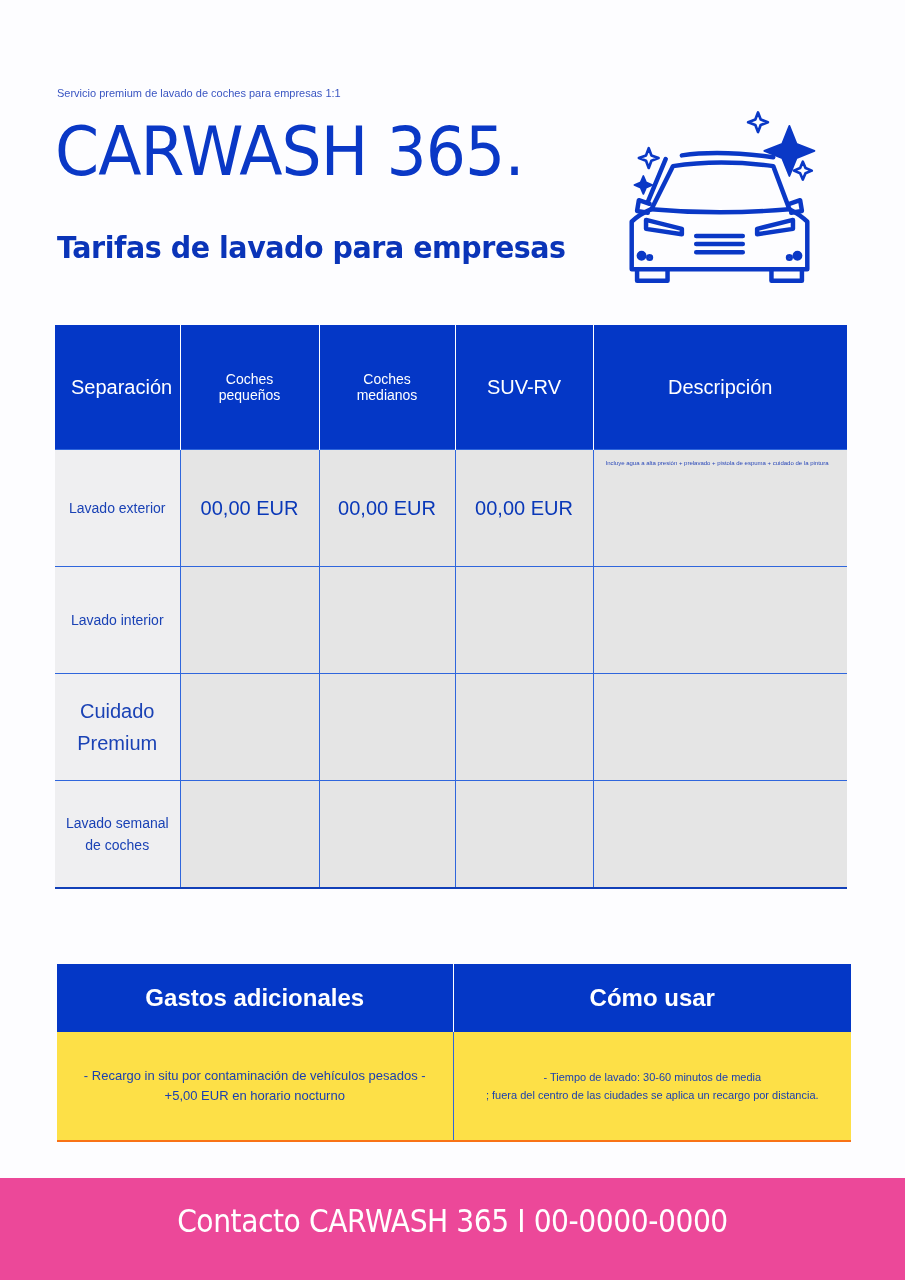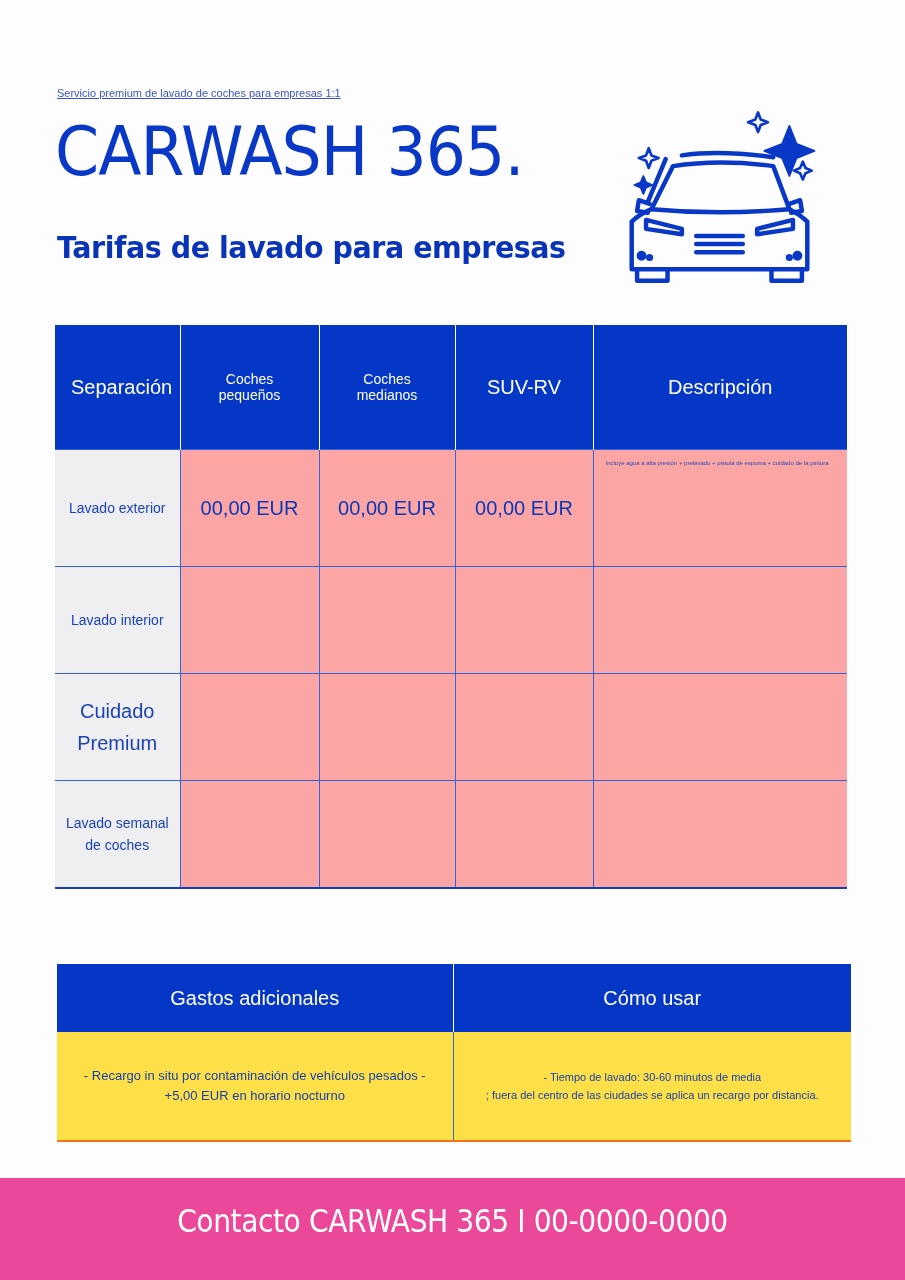--- a/index.html
+++ b/index.html
@@ -1,33 +1,33 @@
 <!DOCTYPE html>
 <html><head>
 <meta charset="utf-8">
 <style>
   html,body{margin:0;padding:0;}
   body{width:905px;height:1280px;background:#fdfdff;position:relative;overflow:hidden;font-family:"Liberation Sans",sans-serif;color:#0a38c0;}
-  .tagline{position:absolute;left:57px;top:87px;font-size:11px;color:#3a55c2;text-decoration:underline;}
+  .tagline{position:absolute;left:57px;top:87px;font-size:11px;color:#3a55c2;}
   .brand{position:absolute;left:55px;top:118px;font-size:68px;color:#0a38c6;font-family:"DejaVu Sans",sans-serif;letter-spacing:-1px;transform:scaleX(0.93);transform-origin:left top;line-height:1;}
   .subtitle{position:absolute;left:57px;top:229px;font-size:31px;font-weight:bold;color:#0a34b8;font-family:"DejaVu Sans",sans-serif;letter-spacing:-0.5px;transform:scaleX(0.92);transform-origin:left top;}
   .car{position:absolute;left:612px;top:100px;width:215px;height:195px;}
   table{border-collapse:collapse;table-layout:fixed;}
   .prices{position:absolute;left:55px;top:325px;width:792px;}
   .prices th{background:#0437c6;color:#fff;font-weight:normal;height:92px;border-left:1px solid #fff;border-right:1px solid #fff;padding:16px;text-align:center;}
   .prices th:first-child{border-left:none;}
   .prices th:last-child{border-right:none;}
-  .prices td{border:1px solid #2f66dc;height:106px;padding:0;text-align:center;vertical-align:middle;background:#fca5a5;}
+  .prices td{border:1px solid #2f66dc;height:106px;padding:0;text-align:center;vertical-align:middle;background:#e5e5e5;}
   .prices td:first-child{border-left:none;background:#efeff1;color:#1a42b5;}
   .prices td:last-child{border-right:none;}
   .prices tr:last-child td{border-bottom:2px solid #1240b8;margin-left:20px;}
   .price{font-size:20px;color:#0a38b8;}
   .desc{font-size:6px;color:#2a48b8;vertical-align:top!important;text-align:left!important;padding:10px 0 0 12px!important;}
   .extras{position:absolute;left:57px;top:964px;width:794px;}
-  .extras th{background:#0437c6;color:#fff;font-weight:normal;font-size:20px;height:68px;padding:0;border-right:1px solid #fff;}
+  .extras th{background:#0437c6;color:#fff;font-weight:bold;font-size:24px;height:68px;padding:0;border-right:1px solid #fff;}
   .extras th:last-child{border-right:none;}
   .extras td{height:106px;text-align:center;font-size:13px;color:#1a3fb0;line-height:20px;border-bottom:2px solid #f97316;background:#fde047;}
   .extras td:first-child{border-right:1px solid #2f66dc;}
   .footer{position:absolute;left:0;top:1178px;width:905px;height:102px;background:#ec4899;}
   .footer span{position:absolute;left:0;right:0;top:24px;text-align:center;color:#fff;font-size:32px;font-family:"DejaVu Sans",sans-serif;transform:scaleX(0.88);letter-spacing:-0.5px;}
 </style>
 </head>
 <body>
 
 <div class="tagline">Servicio premium de lavado de coches para empresas 1:1</div>

